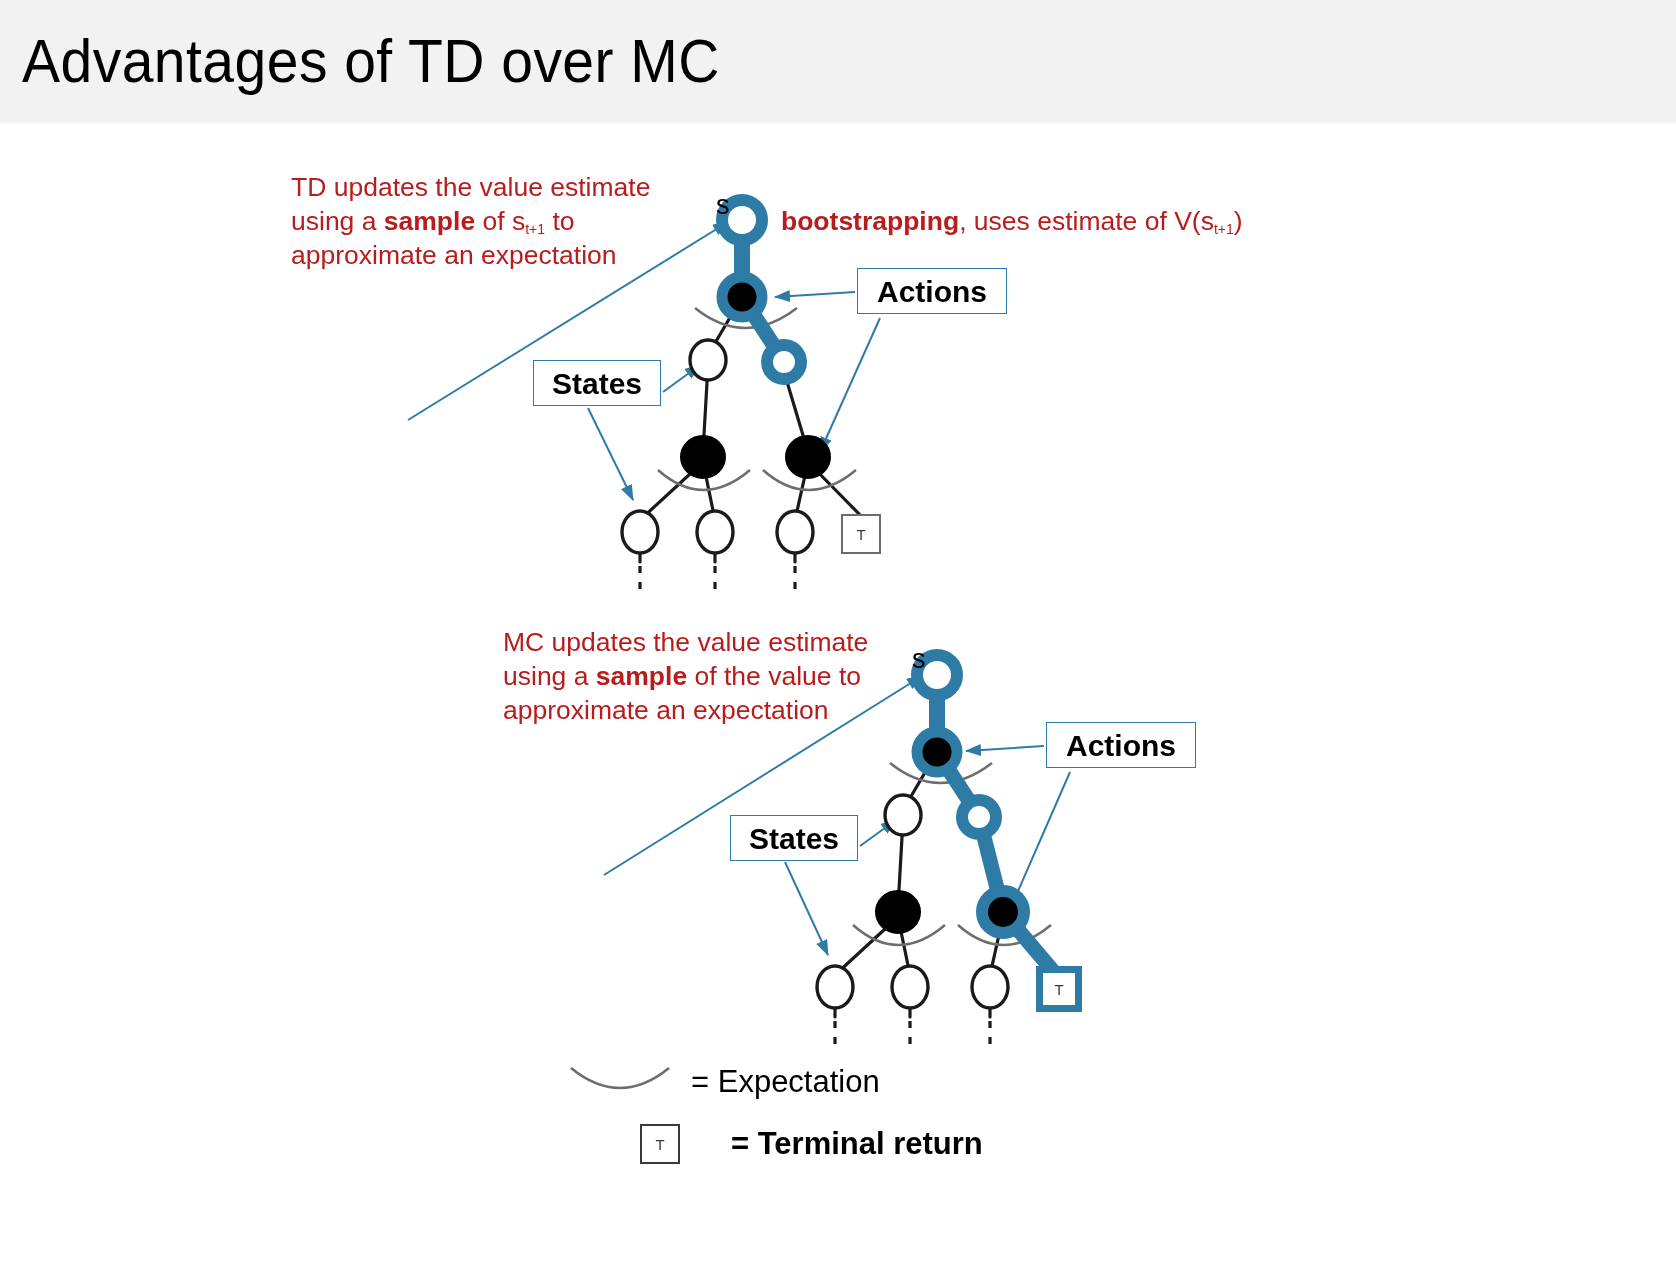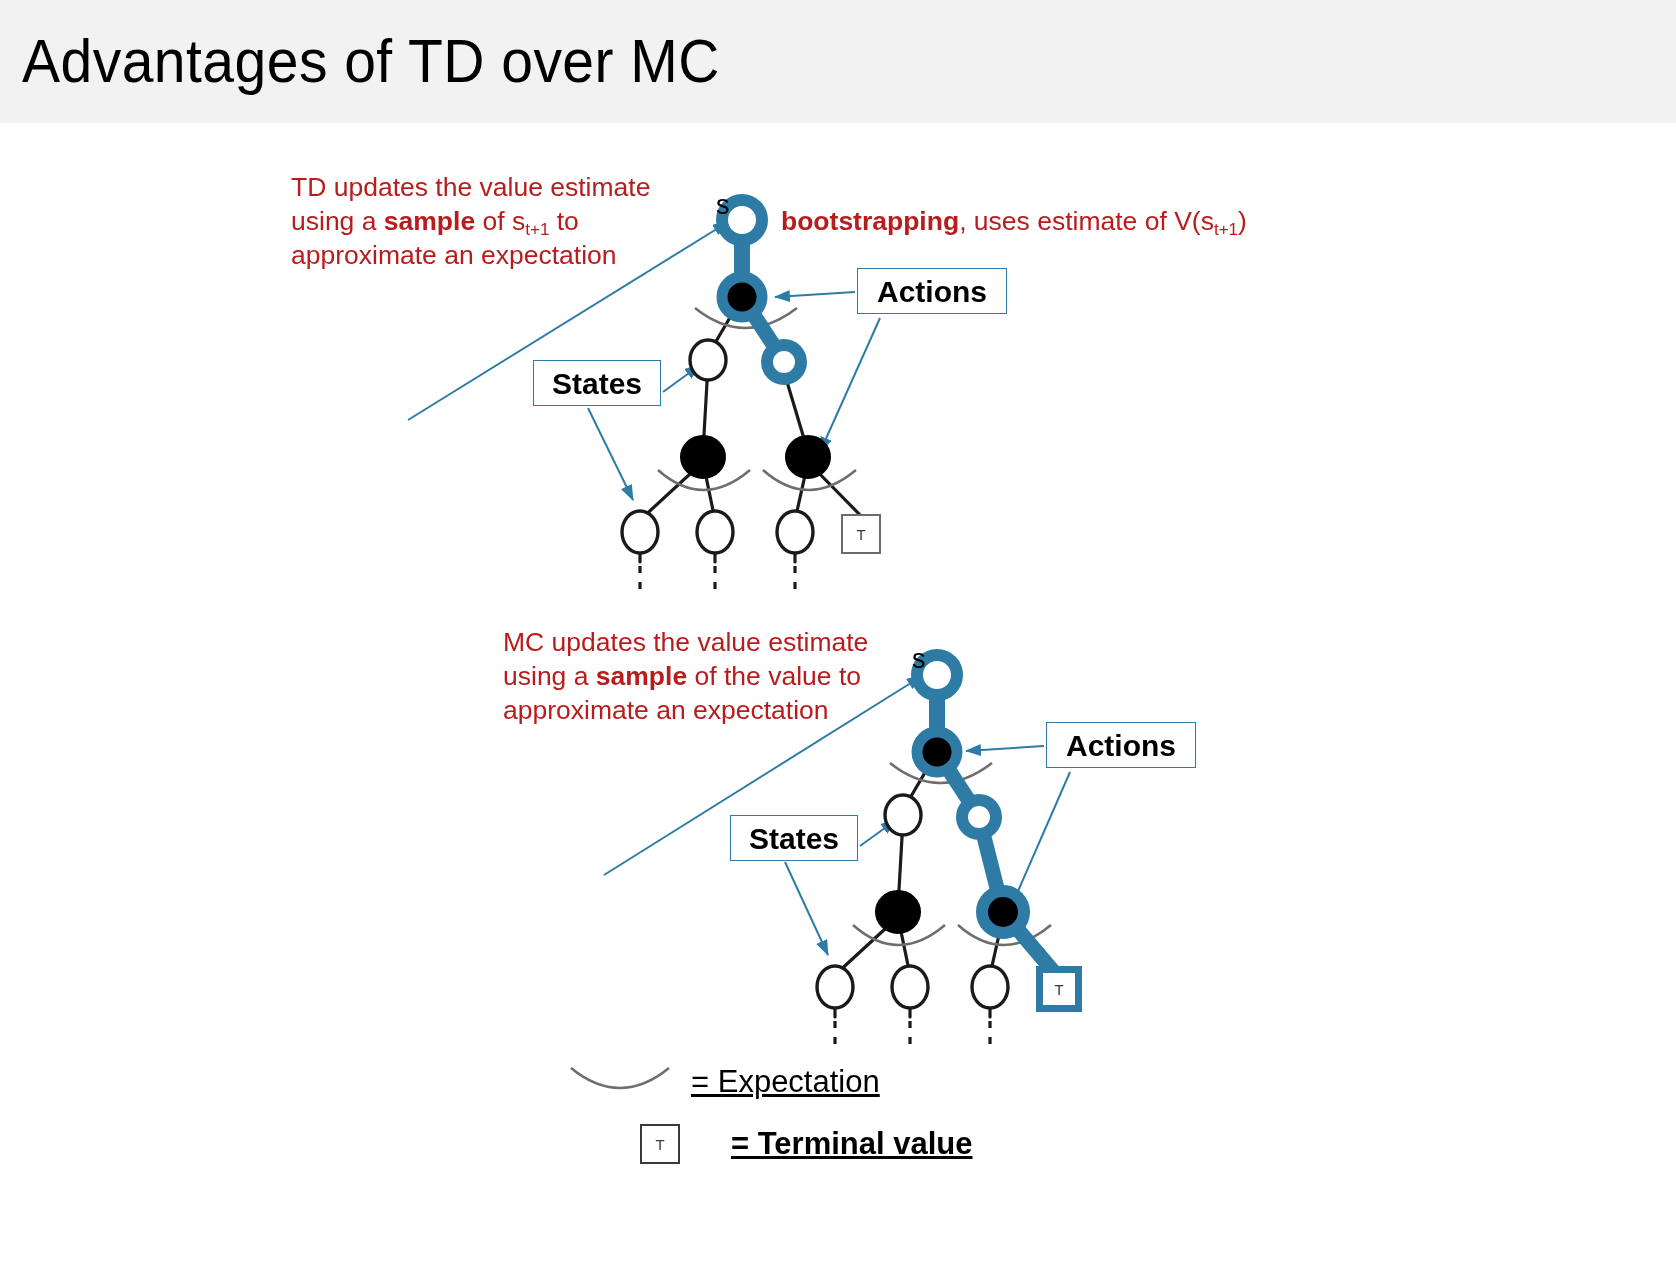--- a/index.html
+++ b/index.html
@@ -40,21 +40,21 @@
 
   
   .body-text {
     position: absolute;
     font-size: 26.5px;
     line-height: 34px;
     color: #b91c1c;
   }
   .body-text b { font-weight: bold; }
   .body-text sub {
-    font-size: 17px;
+    font-size: 14px;
     vertical-align: -0.32em;
     line-height: 0;
   }
 
   #td-left-text  { left: 291px; top: 170px; width: 400px; }
   #td-right-text { left: 781px; top: 170px; width: 520px; }
   #mc-text       { left: 487px; top: 625px; width: 400px; margin-left: 16px; }
 
   
   .callout {
@@ -113,21 +113,20 @@
     width: 110px;
     display: flex;
     justify-content: center;
     align-items: center;
   }
   .legend-text {
     font-size: 31px;
     line-height: 38px;
     margin-left: 16px;
     white-space: nowrap;
-    text-decoration: underline;
   }
   .legend-text.bold { font-weight: bold; }
   .legend-tbox {
     width: 36px;
     height: 36px;
     border: 2px solid #3a3a3a;
     background: #fff;
     display: flex;
     align-items: center;
     justify-content: center;
@@ -334,18 +333,18 @@
       <svg width="110" height="40" viewBox="0 0 110 40">
         <path d="M 6 6 Q 55 46 104 6" stroke="#6e6e6e" stroke-width="2.6" fill="none"></path>
       </svg>
     </span>
     <span class="legend-text">= Expectation</span>
   </div>
   <div class="legend-row" id="legend-row-terminal">
     <span class="legend-glyph">
       <span class="legend-tbox">T</span>
     </span>
-    <span class="legend-text bold">= Terminal value</span>
+    <span class="legend-text bold">= Terminal return</span>
   </div>
 </div>
 
 
 
 
 </body></html>

